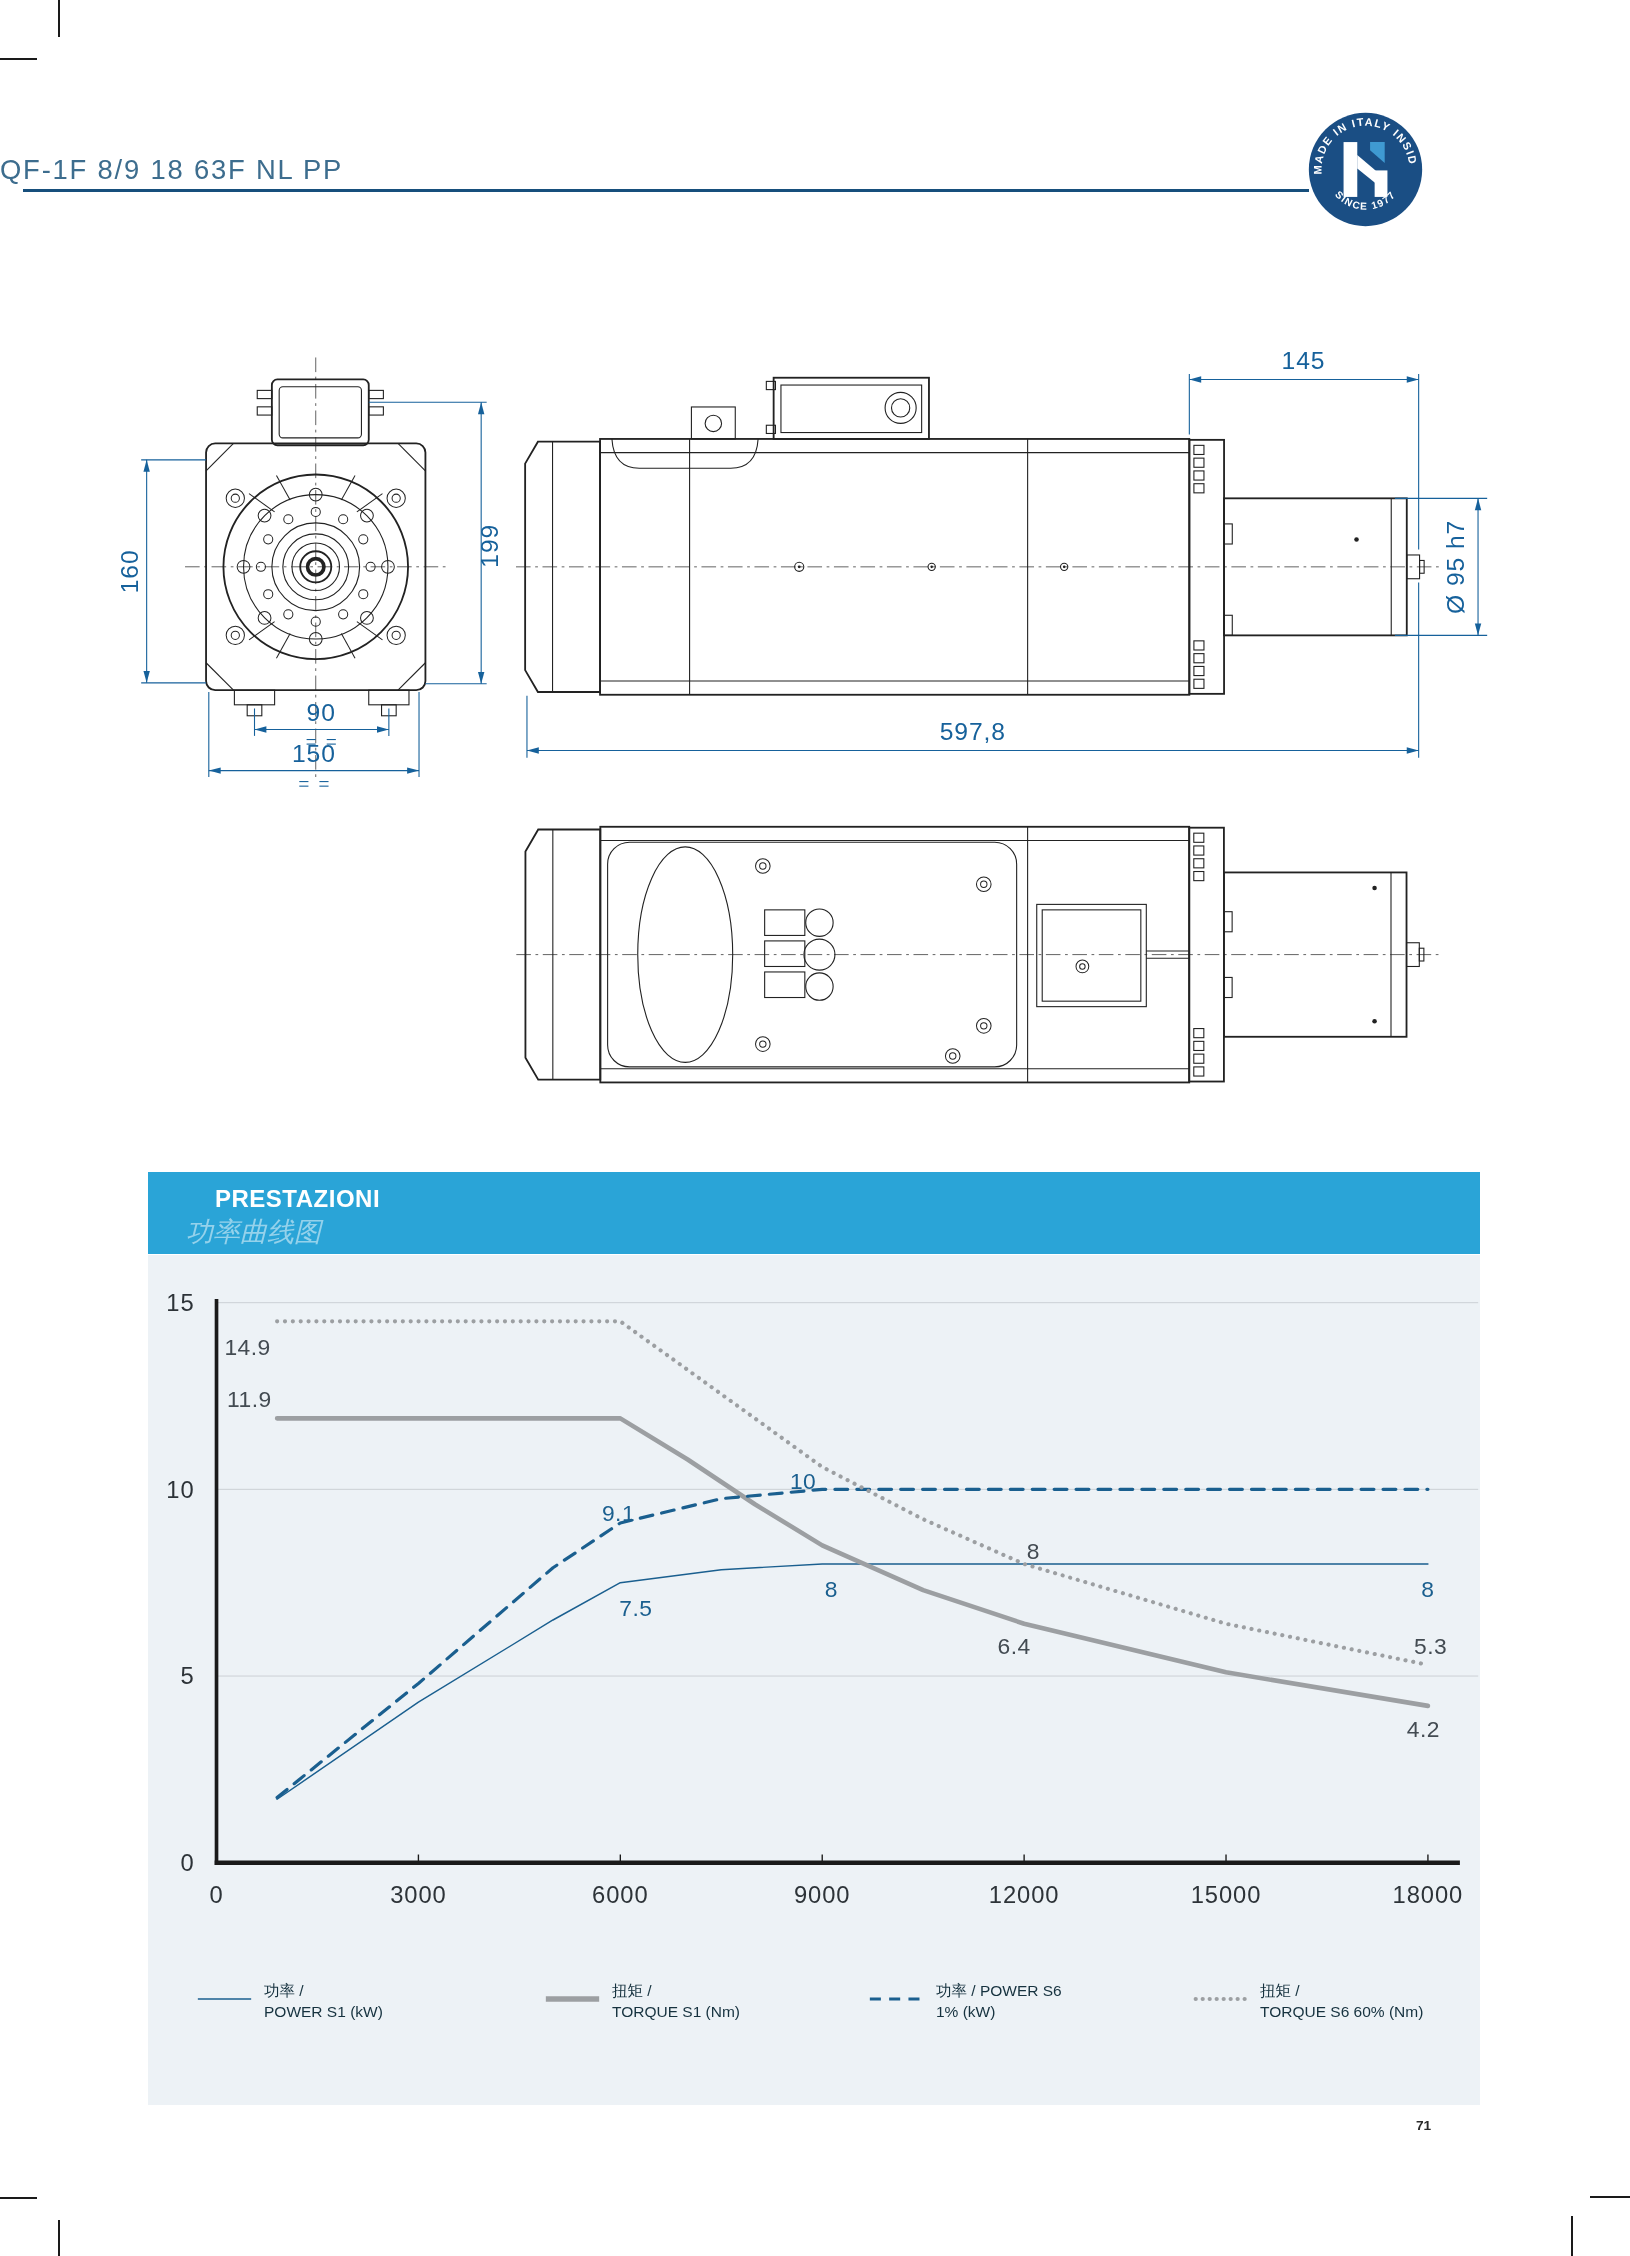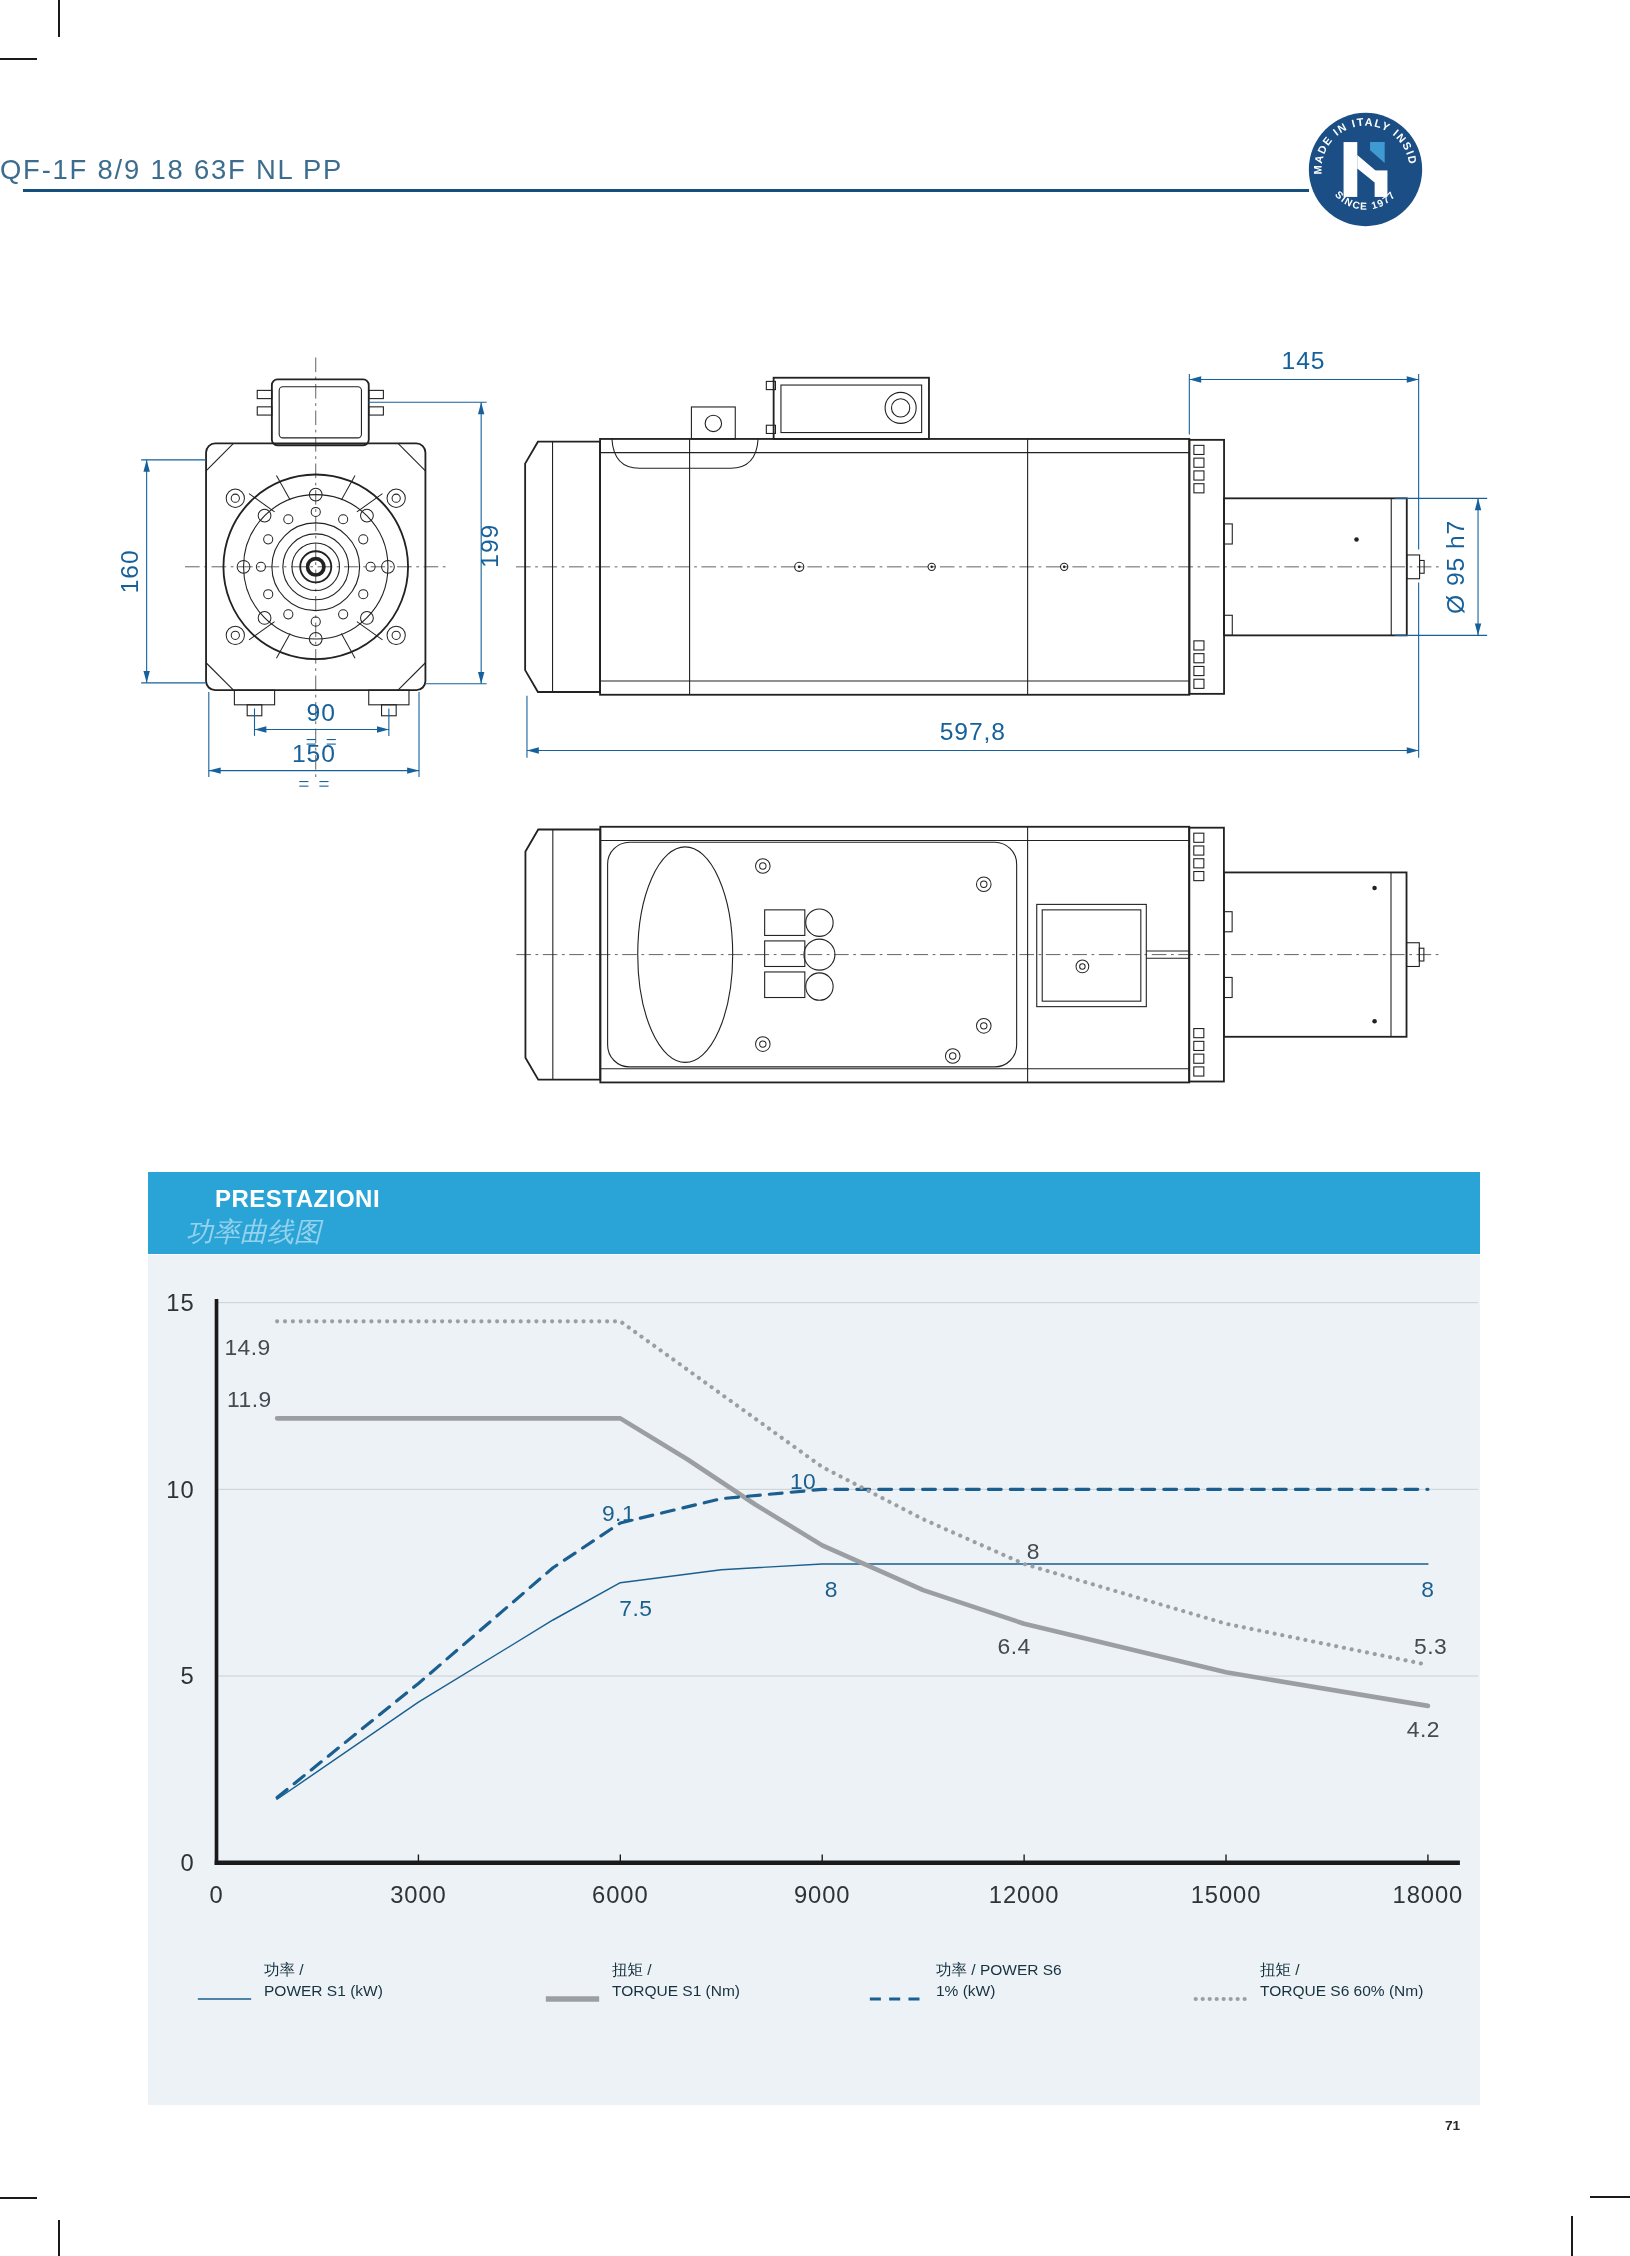--- a/index.html
+++ b/index.html
@@ -21,24 +21,24 @@
   .arr{fill:#16619b;stroke:none;}
   .hole{stroke:#222;fill:none;stroke-width:1.1;}
   
   #perf-bar{position:absolute;left:148px;top:1172px;width:1332px;height:82px;background:#2aa4d7;color:#fff;}
   #perf-bar .t1{position:absolute;left:38px;top:12.8px;font-size:24px;font-weight:700;letter-spacing:0.5px;margin-left:29px;}
   #perf-bar .t2{position:absolute;left:38px;top:42px;font-size:27px;font-weight:400;color:rgba(255,255,255,.5);font-style:italic;}
   #perf-panel{position:absolute;left:148px;top:1255px;width:1332px;height:850px;background:#edf2f6;}
   .tick{fill:#2d3338;font-size:26px;font-weight:300;letter-spacing:1px;}
   .val{font-size:25px;font-weight:400;letter-spacing:.5px;}
   
-  .legend-item{position:absolute;top:1960px;display:flex;}
+  .legend-item{position:absolute;top:1960px;display:flex;align-items:flex-end;}
   .legend-item svg{margin-top:25.6px;}
   .legend-text{margin-left:11px;font-size:15.5px;color:#16323f;line-height:1.35;}
-  #page-number{position:absolute;top:2118px;left:1416px;width:73px;text-align:center;
+  #page-number{position:absolute;top:2118px;left:1416px;width:73px;text-align:left;
     font-size:13.7px;font-weight:700;color:#2b2b2b;}
 </style>
 </head>
 <body>
 
 <div class="crop" style="left:58px;top:0;width:1.8px;height:37px;"></div>
 <div class="crop" style="left:0;top:58px;width:37px;height:1.8px;"></div>
 <div class="crop" style="left:58px;top:2220px;width:1.8px;height:37px;"></div>
 <div class="crop" style="left:0;top:2197px;width:37px;height:1.8px;"></div>
 <div class="crop" style="left:1571px;top:2216px;width:1.8px;height:41px;"></div>

